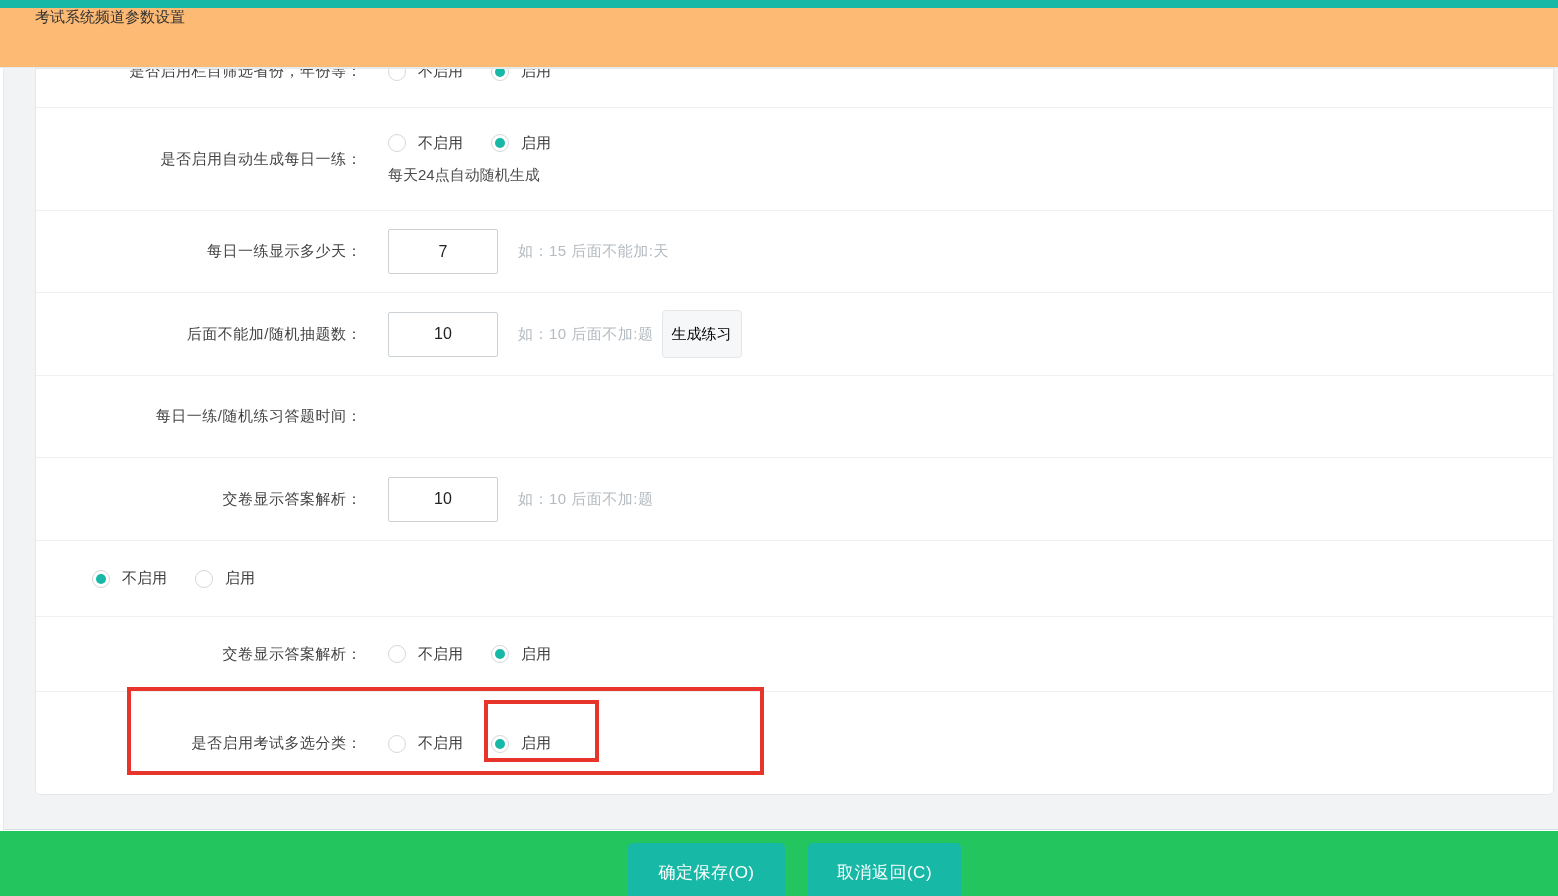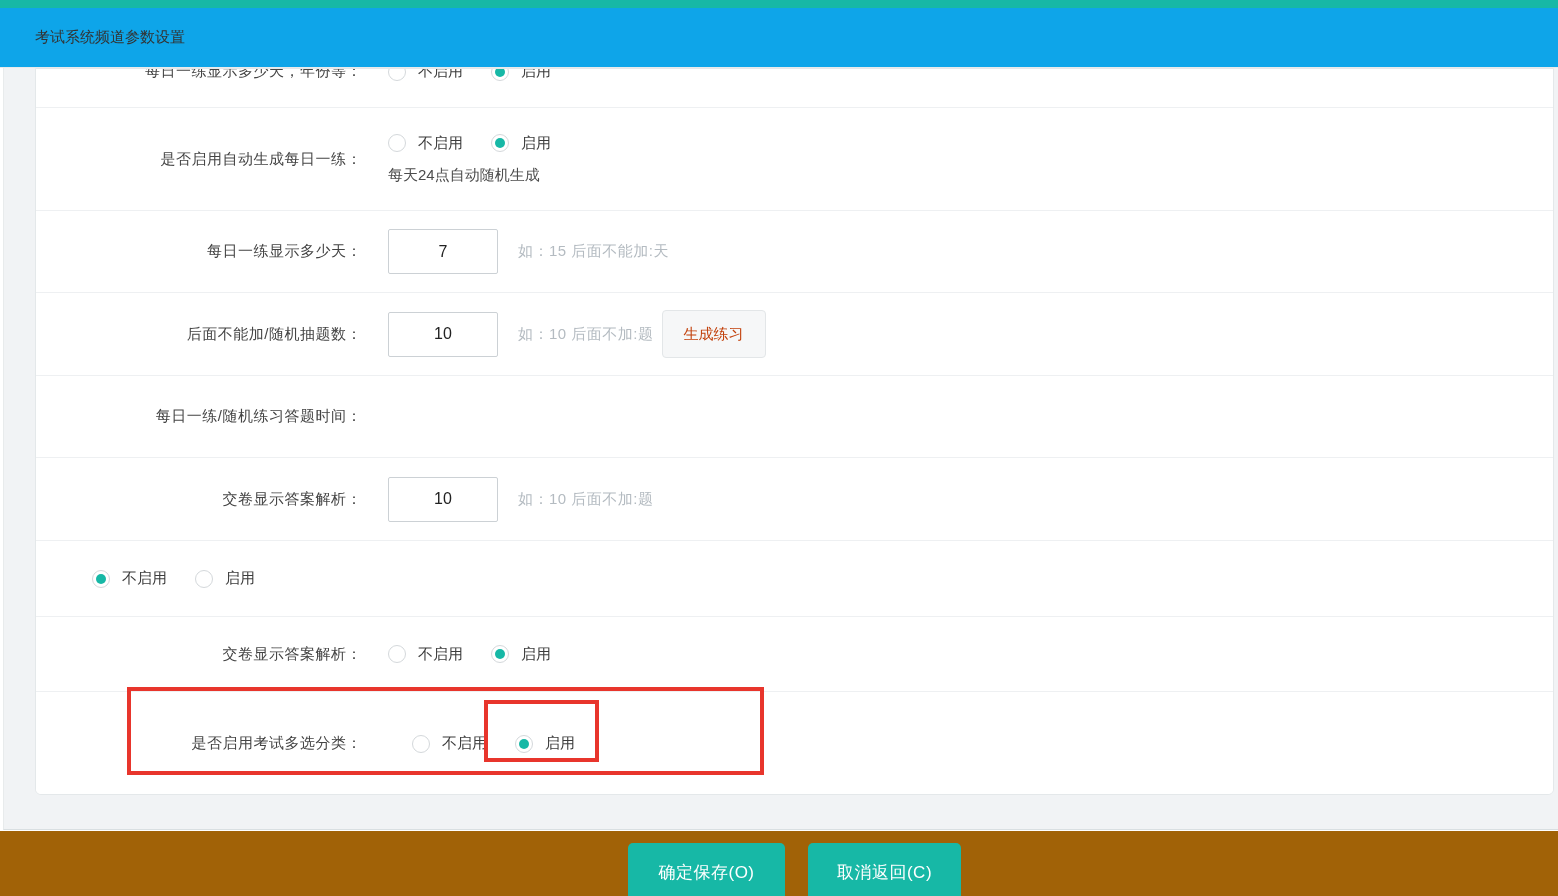--- a/index.html
+++ b/index.html
@@ -8,37 +8,37 @@
   }
   *{box-sizing:border-box;margin:0;padding:0;}
   html,body{width:1558px;height:896px;overflow:hidden;}
   body{
     position:relative;
     background:#fff;
     font-family:"Liberation Sans","DejaVu Sans",sans-serif;
   }
   .topbar{height:8px;background:var(--accent);}
   .header{
-    height:60px;background:#0ea5e9;border-bottom:1px solid #e8ebec;
-    display:flex;align-items:center;padding-left:35px;
+    height:60px;background:#fdba74;border-bottom:1px solid #e8ebec;
+    display:flex;padding-left:35px;
   }
   .page-title{font-size:15px;color:#333;}
   .page-bg{
     position:absolute;top:68px;left:3px;right:0;height:762px;
     background:#f1f3f5;border-left:1px solid #e8ebec;border-bottom:1px solid #d9dfe2;
   }
   .card{
     margin-left:31px;width:1519px;height:727px;background:#fff;
     border:1px solid #e4e8ea;border-radius:0 0 6px 6px;overflow:hidden;
   }
   .row{
     display:flex;align-items:center;padding:0 30px;
     border-bottom:1px solid #eef0f2;background:#fff;
   }
-  .row.last{border-bottom:none;gap:24px;}
+  .row.last{border-bottom:none;}
   .row-label{
     width:296px;flex-shrink:0;text-align:right;
     font-size:15px;color:#444;letter-spacing:.5px;
   }
   .row-ctrl{margin-left:26px;display:flex;align-items:center;}
   .row-ctrl.col{flex-direction:column;align-items:flex-start;gap:13px;}
   .radio-line{display:flex;align-items:center;}
   .radio-item{display:inline-flex;align-items:center;margin-right:28px;cursor:pointer;justify-content:flex-end;}
   .radio{
     width:18px;height:18px;border-radius:50%;
@@ -50,33 +50,33 @@
   }
   .radio-text{font-size:15px;color:#3b3b3b;margin-left:12px;}
   .note{font-size:15px;color:#4c4c4c;}
   .num-input{
     width:110px;height:45px;border:1px solid #ccd1d5;border-radius:2px;
     text-align:center;font-size:16px;color:#222;background:#fff;outline:none;
     font-family:"Liberation Sans","DejaVu Sans",sans-serif;
   }
   .hint{margin-left:20px;font-size:15px;color:#b4bbc1;letter-spacing:.5px;}
   .gen-btn{
-    margin-left:8px;height:48px;padding:0 21px;background:#f6f7f8;
-    border:1px solid #e3e6e8;border-radius:4px;font-size:15px;color:#c2410c;
+    margin-left:8px;height:48px;padding:0 9px;background:#f6f7f8;
+    border:1px solid #e3e6e8;border-radius:4px;font-size:15px;color:#000000;
     cursor:pointer;font-family:"Liberation Sans","DejaVu Sans",sans-serif;
   }
   .rect-big{
     position:absolute;left:127px;top:687px;width:637px;height:88px;
     border:4px solid var(--hl);z-index:5;pointer-events:none;
   }
   .rect-small{
     position:absolute;left:484px;top:700px;width:115px;height:62px;
     border:4px solid var(--hl);z-index:6;pointer-events:none;
   }
-  .footer{position:absolute;left:0;top:831px;width:1558px;height:65px;background:#a16207;}
+  .footer{position:absolute;left:0;top:831px;width:1558px;height:65px;background:#22c55e;}
   .btn{
     position:absolute;top:12px;height:58px;border:none;border-radius:5px;
     background:var(--accent);color:#fff;font-size:17px;cursor:pointer;
     font-family:"Liberation Sans","DejaVu Sans",sans-serif;letter-spacing:.5px;
   }
   .btn-save{left:628px;width:157px;}
   .btn-cancel{left:808px;width:153px;}
 </style>
 </head>
 <body>
@@ -84,21 +84,21 @@
 <div class="topbar"></div>
 
 <div class="header">
   <span class="page-title">考试系统频道参数设置</span>
 </div>
 
 <div class="page-bg">
   <div class="card">
     <div id="rows-container">
         <div class="row" style="height: 72px; margin-top: -33px;">
-          <span class="row-label">每日一练显示多少天，年份等：</span>
+          <span class="row-label">是否启用栏目筛选省份，年份等：</span>
           <div class="row-ctrl">
             <div class="radio-line">
               <span class="radio-item">
                 <span class="radio"></span>
                 <span class="radio-text">不启用</span>
               </span>
               <span class="radio-item">
                 <span class="radio">
                   <span class="dot"></span>
                 </span>

